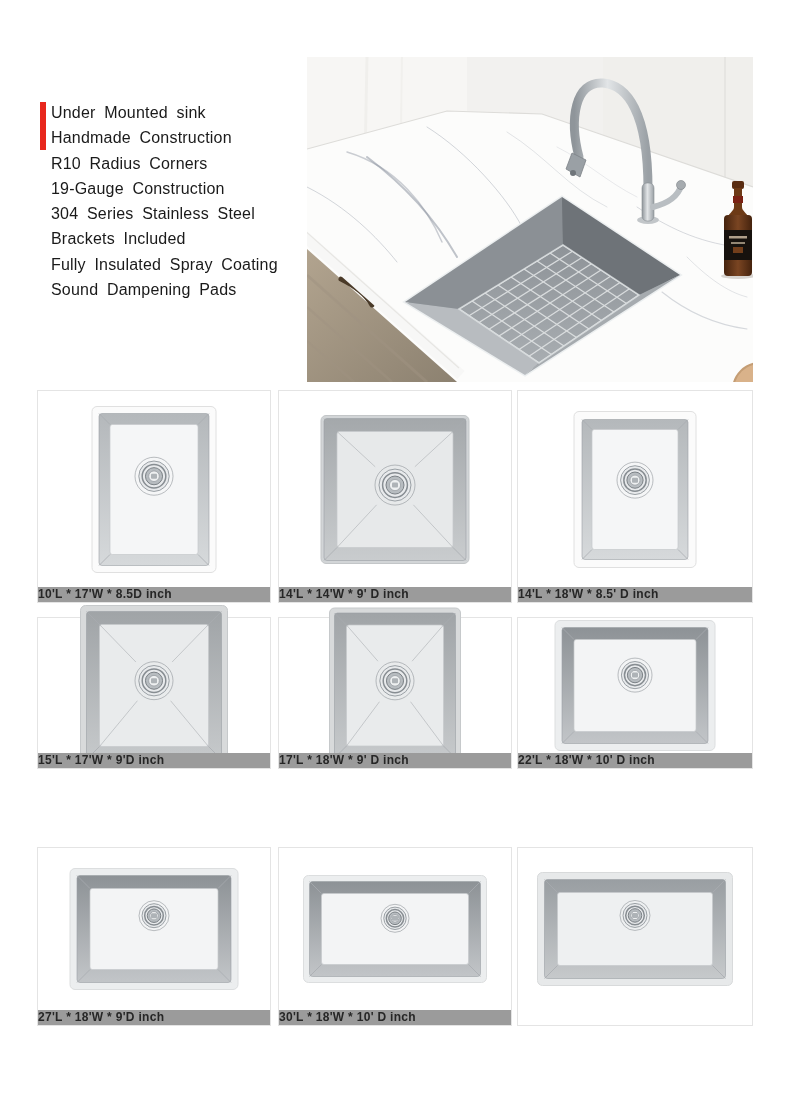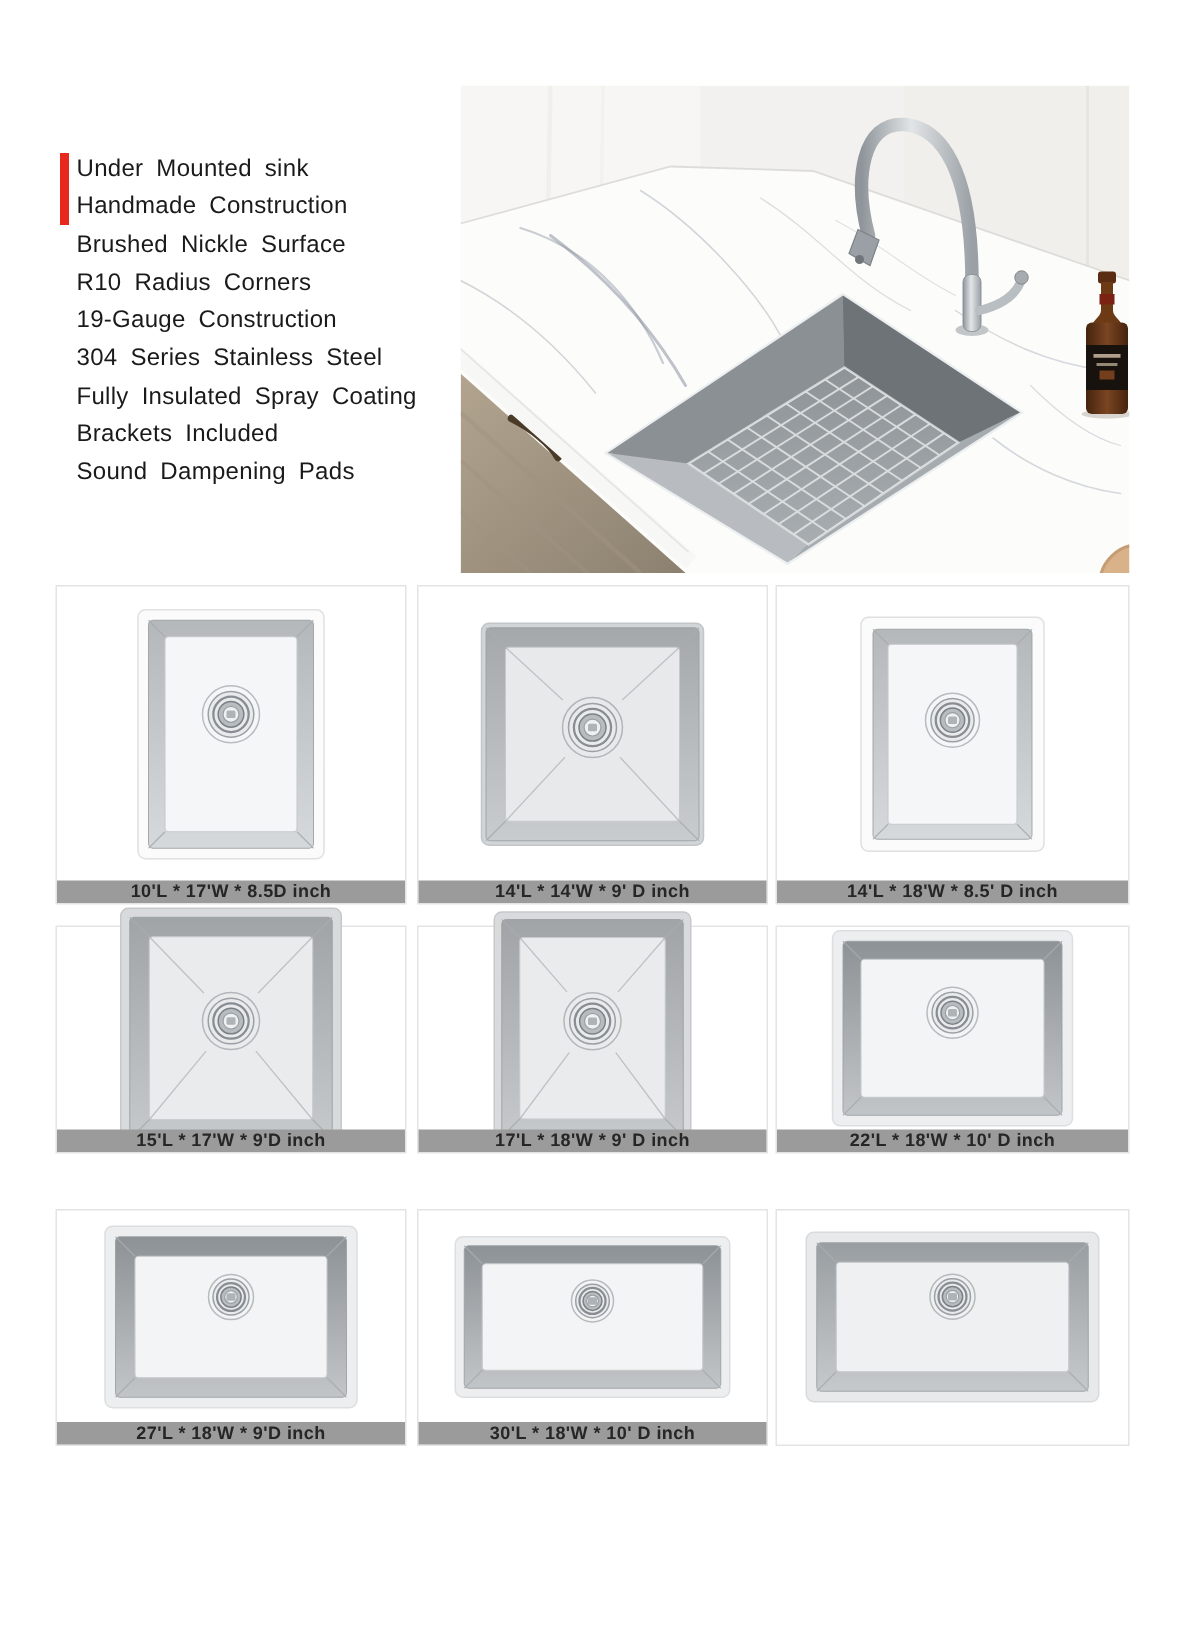--- a/index.html
+++ b/index.html
@@ -38,52 +38,50 @@
   .cell {
     position:absolute;
     background:#ffffff;
     border:1px solid #e4e4e4;
   }
   .c1 { left:37px;  width:234px; }
   .c2 { left:278px; width:234px;padding-left:48px; }
   .c3 { left:517px; width:236px; }
   .r1 { top:390px; height:213px; }
   .r2 { top:617px; height:152px; }
-  .r3 { top:806px; height:158px; }
+  .r3 { top:847px; height:179px; }
 
   .sink-wrap {
     position:absolute; left:0; right:0; top:0; bottom:15px;
     display:flex; align-items:center; justify-content:center;
   }
   .sink-wrap svg { display:block; }
 
   .caption {
     position:absolute; left:0; right:0; bottom:0; height:15px;
     background:#9b9b9b;
     color:#262626;
     font-size:12px; line-height:15px; font-weight:600;
     letter-spacing:0.3px;
-    text-align:center;
     white-space:nowrap; overflow:hidden;
   }
 </style>
 </head>
 <body>
 
 <div class="features">
   <div class="accent-bar"></div>
   <ul>
     <li>Under Mounted sink</li>
     <li>Handmade Construction</li>
-    <li>Brushed Nickle Surface</li>
     <li>R10 Radius Corners</li>
     <li>19-Gauge Construction</li>
     <li>304 Series Stainless Steel</li>
+    <li>Brackets Included</li>
     <li>Fully Insulated Spray Coating</li>
-    <li>Brackets Included</li>
     <li>Sound Dampening Pads</li>
   </ul>
 </div>
 
 <div class="hero">
 <svg viewBox="0 0 446 325" xmlns="http://www.w3.org/2000/svg">
   <defs>
     <linearGradient id="silver" x1="0" y1="0" x2="1" y2="0">
       <stop offset="0" stop-color="#8f959a"></stop>
           <stop offset="0.45" stop-color="#e2e5e7"></stop>

